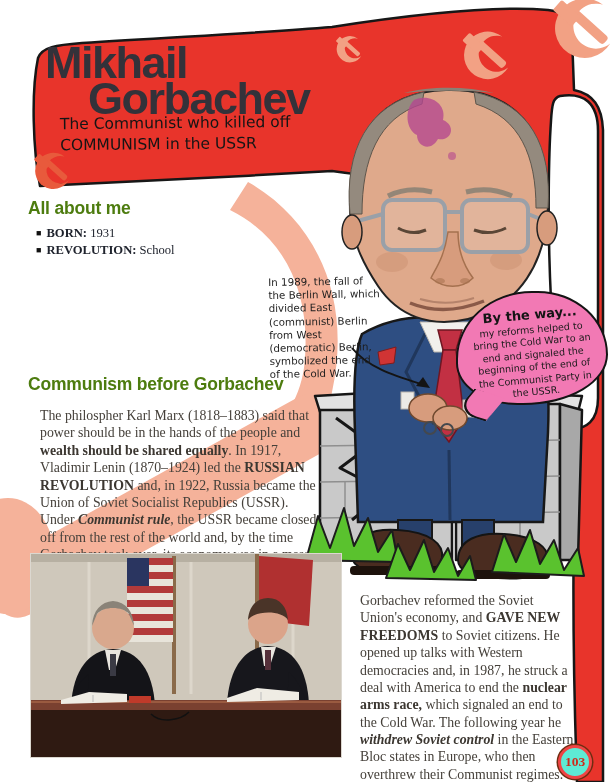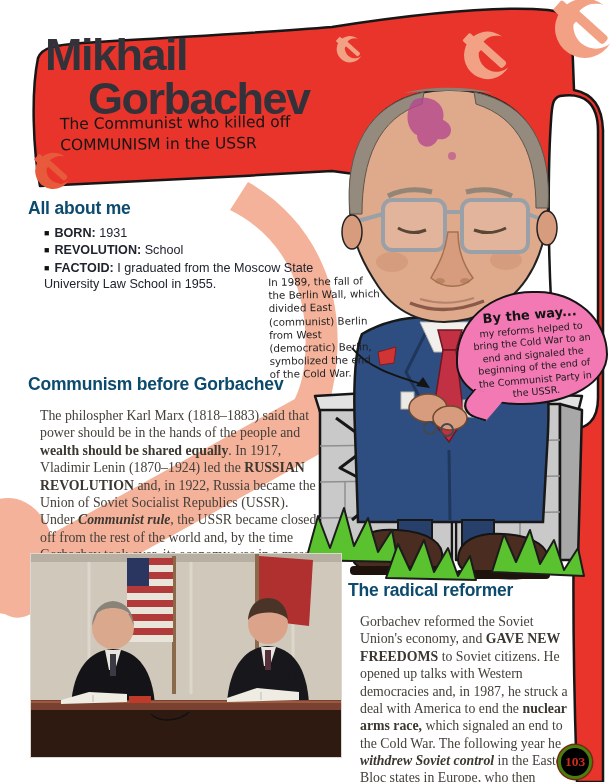--- a/index.html
+++ b/index.html
@@ -3,32 +3,32 @@
 <meta charset="utf-8">
 <style>
   html,body{margin:0;padding:0;background:#888;}
   .page{position:relative;width:612px;height:782px;background:#ffffff;overflow:hidden;
         font-family:"Liberation Sans",sans-serif;}
   .abs{position:absolute;}
   svg{display:block;}
 
   
   .title-line{font-weight:bold;color:#33323a;font-size:45px;letter-spacing:-1.5px;line-height:1.0;}
-  .title-l1{position:absolute;left:45px;top:32px;}
+  .title-l1{position:absolute;left:45px;top:40px;}
   .title-l2{position:absolute;left:88px;top:76px;}
   .subtitle{position:absolute;left:60px;top:113px;color:#151515;
             font-family:"DejaVu Sans",sans-serif;font-size:15.5px;line-height:1.35;
             transform:rotate(-0.6deg);letter-spacing:0px;}
 
   
-  .h2{font-weight:bold;font-size:17.5px;color:#0c4a6e;letter-spacing:-0.2px;margin:0 0 6px 0;}
+  .h2{font-weight:bold;font-size:17.5px;color:#4d7c0f;letter-spacing:-0.2px;margin:0 0 6px 0;}
 
   
   .about{left:28px;top:198px;width:305px;}
-  .about-item{margin:0 0 1px 16px;font-size:12.6px;line-height:1.3;color:#20242e;}
+  .about-item{margin:0 0 1px 8px;font-size:12.6px;line-height:1.3;color:#20242e;font-family:Liberation Serif, serif;}
   .about-item .sq::before{content:"■";font-size:9px;vertical-align:1px;margin-right:5px;color:#111;}
   .about-item b{font-weight:bold;}
 
   
   .serif-para{font-family:"Liberation Serif",serif;font-size:13.8px;line-height:1.26;
               color:#45403a;margin:12px;}
   .serif-para .b{font-weight:bold;color:#3c3731;}
   .serif-para .i{font-style:italic;}
   .communism{left:28px;top:374px;width:302px;}
   .reformer{left:348px;top:580px;width:242px;}
@@ -47,21 +47,21 @@
           transform:rotate(18deg) skewX(-22deg);border-radius:0 0 0 65%;}
   .bubble-inner{transform:rotate(-5deg);}
   .bubble-title{font-family:"DejaVu Sans",sans-serif;font-weight:bold;font-size:13px;color:#141414;margin-bottom:2px;}
   .bubble-text{font-family:"DejaVu Sans",sans-serif;font-size:9.6px;line-height:1.3;color:#1a1a1a;}
 
   
   .photo{left:30px;top:553px;width:310px;height:203px;border:1px solid #dcd8d0;z-index:4;}
 
   
   .badge{left:558px;top:745px;width:34px;height:34px;border-radius:50%;z-index:8;
-         background:#000000;border:3px solid #4d7c0f;box-shadow:0 0 0 1.5px #6e2d11;
+         background:#5eead4;border:3px solid #ef4444;box-shadow:0 0 0 1.5px #6e2d11;
          display:flex;align-items:center;justify-content:center;box-sizing:border-box;
          font-family:"Liberation Serif",serif;font-weight:bold;font-size:13.5px;color:#cf2a1b;}
 </style>
 </head>
 <body>
 
 <div class="page">
 
   <svg class="abs" style="left:0;top:0;" width="612" height="782" viewBox="0 0 612 782">
 
@@ -228,21 +228,20 @@
     <div class="subtitle">
       <div>The Communist who killed off</div>
       <div>COMMUNISM in the USSR</div>
     </div>
   </header>
 
   <section class="abs about">
     <h2 class="h2">All about me</h2>
     <p class="about-item"><span class="sq"></span><b>BORN:</b><span> 1931</span></p>
     <p class="about-item"><span class="sq"></span><b>REVOLUTION:</b><span> School</span></p>
-    <p class="about-item"><span class="sq"></span><b>FACTOID:</b><span> I graduated from the Moscow State University Law School in 1955.</span></p>
   </section>
 
   <section class="abs communism">
     <h2 class="h2">Communism before Gorbachev</h2>
     <p class="serif-para"><span>The philospher Karl Marx (1818–1883) said that power should be in the hands of the people and </span><span class="b">wealth should be shared equally</span><span>. In 1917, Vladimir Lenin (1870–1924) led the </span><span class="b">RUSSIAN REVOLUTION</span><span> and, in 1922, Russia became the Union of Soviet Socialist Republics (USSR). Under </span><span class="b i">Communist rule</span><span>, the USSR became closed off from the rest of the world and, by the time Gorbachev took over, its economy was in a mess.</span></p>
   </section>
 
   <div class="abs caption">In 1989, the fall of the Berlin Wall, which divided East (communist) Berlin from West (democratic) Berlin, symbolized the end of the Cold War.</div>
 
   <div class="abs bubble">
@@ -311,21 +310,20 @@
         <path d="M 196,144 L 226,134 L 268,138 L 268,146 L 196,148 Z" fill="#efece4"></path>
         <line x1="62" y1="141" x2="62" y2="148" stroke="#bbb" stroke-width="1"></line>
         <line x1="230" y1="138" x2="230" y2="146" stroke="#bbb" stroke-width="1"></line>
         <rect x="98" y="142" width="22" height="7" fill="#c03a2a"></rect>
         <path d="M 120,160 C 130,170 150,166 158,158" fill="none" stroke="#111" stroke-width="1.5"></path>
       </g>
     </svg>
   </div>
 
   <section class="abs reformer">
-    <h2 class="h2">The radical reformer</h2>
     <p class="serif-para"><span>Gorbachev reformed the Soviet Union's economy, and </span><span class="b">GAVE NEW FREEDOMS</span><span> to Soviet citizens. He opened up talks with Western democracies and, in 1987, he struck a deal with America to end the </span><span class="b">nuclear arms race,</span><span> which signaled an end to the Cold War. The following year he </span><span class="b i">withdrew Soviet control</span><span> in the Eastern Bloc states in Europe, who then overthrew their Communist regimes.</span></p>
   </section>
 
   <div class="abs badge">
     <span>103</span>
   </div>
 
 </div>
 
 </body></html>

